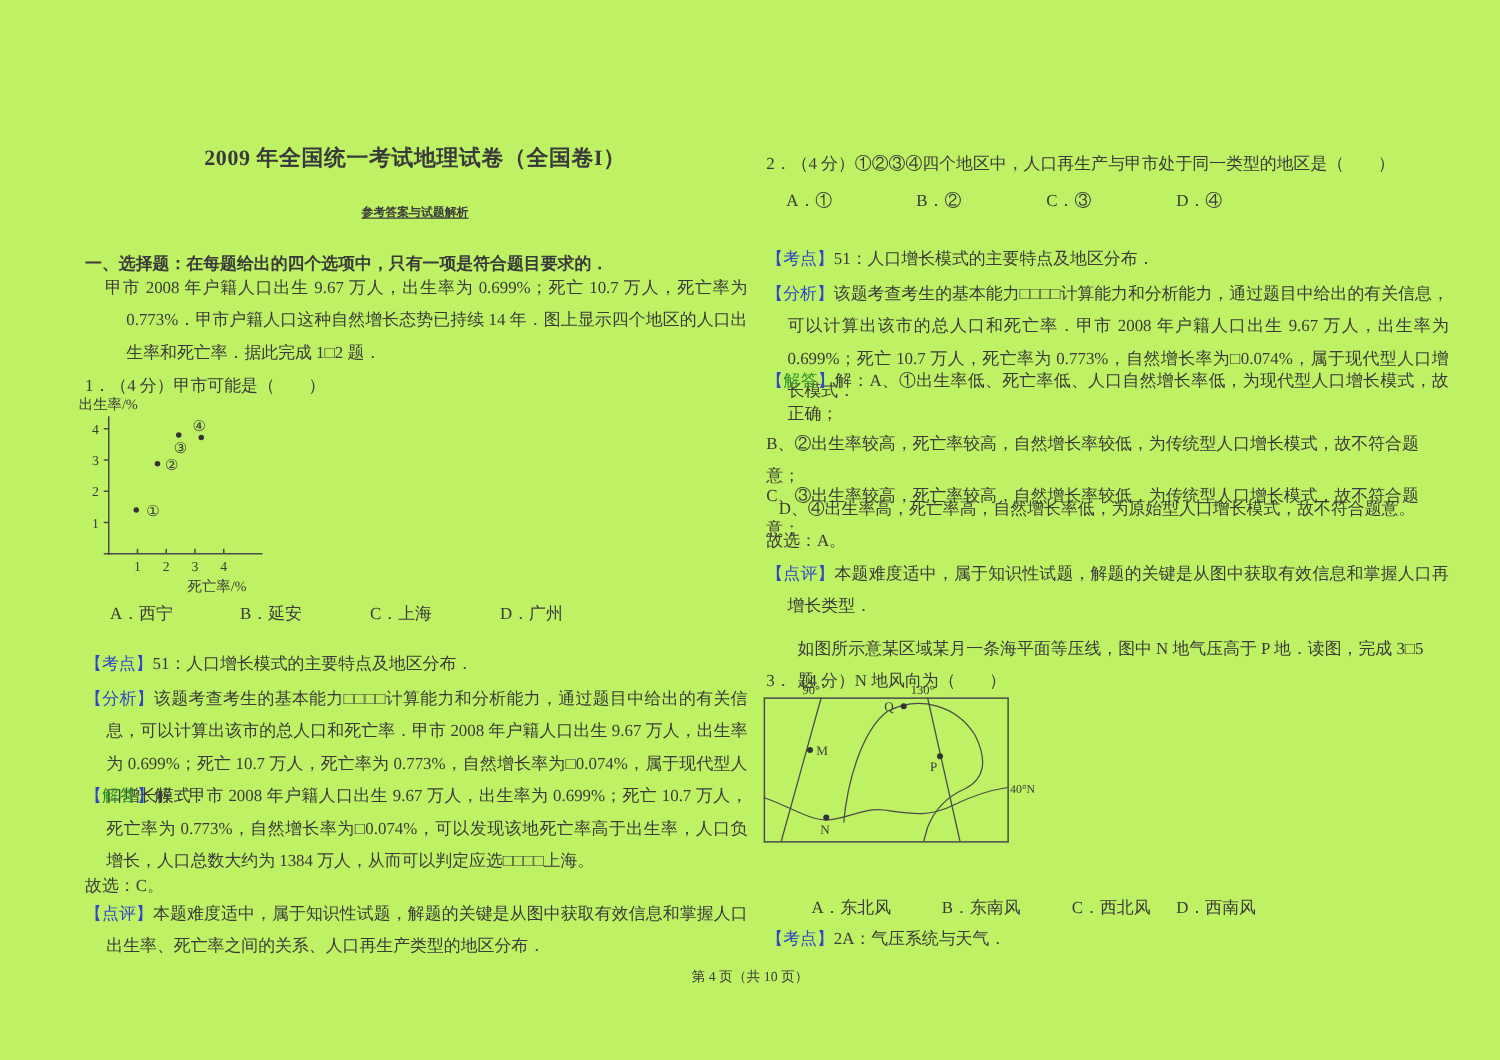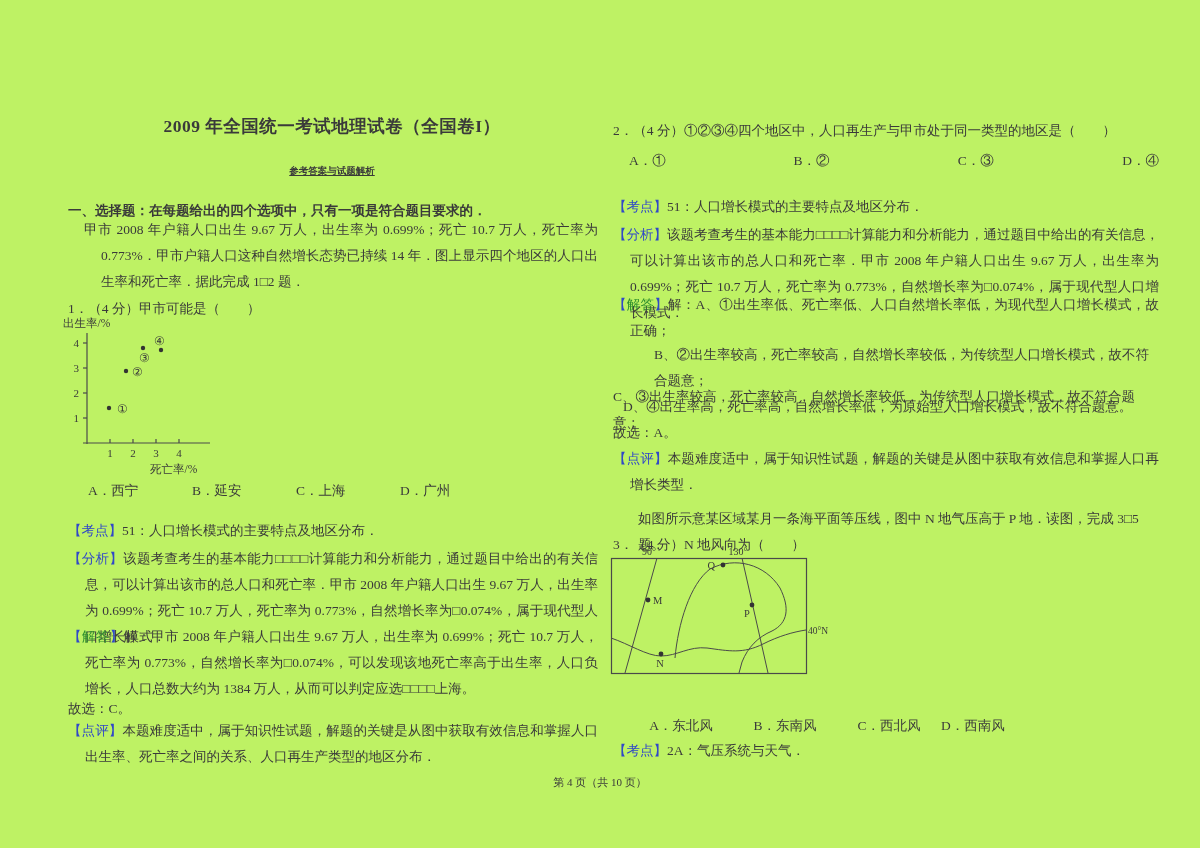--- a/index.html
+++ b/index.html
@@ -98,40 +98,40 @@
 
     <div class="blk hang" style="top:606px;">
       <span class="lbl-blue">【点评】</span><span>本题难度适中，属于知识性试题，解题的关键是从图中获取有效信息和掌握人口出生率、死亡率之间的关系、人口再生产类型的地区分布．</span>
     </div>
   </div>
 
   <div class="col right">
 
     <div class="blk plain" style="top:6px;">2．（4 分）①②③④四个地区中，人口再生产与甲市处于同一类型的地区是（　　）</div>
 
-    <div class="blk opts" style="top:36px;padding-left:18px;justify-content:space-between;">
+    <div class="blk opts" style="top:36px;padding-left:18px;">
       <span class="opt">A．①</span>
       <span class="opt">B．②</span>
       <span class="opt">C．③</span>
       <span class="opt">D．④</span>
     </div>
 
     <div class="blk hang" style="top:82px;">
       <span class="lbl-blue">【考点】</span><span>51：人口增长模式的主要特点及地区分布．</span>
     </div>
 
     <div class="blk hang" style="top:110px;">
       <span class="lbl-blue">【分析】</span><span>该题考查考生的基本能力□□□□计算能力和分析能力，通过题目中给出的有关信息，可以计算出该市的总人口和死亡率．甲市 2008 年户籍人口出生 9.67 万人，出生率为 0.699%；死亡 10.7 万人，死亡率为 0.773%，自然增长率为□0.074%，属于现代型人口增长模式．</span>
     </div>
 
     <div class="blk hang" style="top:180px;">
       <span class="lbl-blue">【</span><span class="lbl-green">解答</span><span class="lbl-blue">】</span><span>解：A、①出生率低、死亡率低、人口自然增长率低，为现代型人口增长模式，故正确；</span>
     </div>
 
-    <div class="blk plain" style="top:230px;margin-left:41px;">B、②出生率较高，死亡率较高，自然增长率较低，为传统型人口增长模式，故不符合题意；</div>
+    <div class="blk plain" style="top:230px;">B、②出生率较高，死亡率较高，自然增长率较低，为传统型人口增长模式，故不符合题意；</div>
     <div class="blk plain" style="top:272px;">C、③出生率较高，死亡率较高，自然增长率较低，为传统型人口增长模式，故不符合题意；</div>
     <div class="blk plain" style="top:282px;margin-left:10px;">D、④出生率高，死亡率高，自然增长率低，为原始型人口增长模式，故不符合题意。</div>
     <div class="blk plain" style="top:308px;">故选：A。</div>
 
     <div class="blk hang" style="top:334px;">
       <span class="lbl-blue">【点评】</span><span>本题难度适中，属于知识性试题，解题的关键是从图中获取有效信息和掌握人口再增长类型．</span>
     </div>
 
     <div class="blk plain" style="top:394px;margin-left:25px;">如图所示意某区域某月一条海平面等压线，图中 N 地气压高于 P 地．读图，完成 3□5 题．</div>
     <div class="blk plain" style="top:420px;">3．（4 分）N 地风向为（　　）</div>

